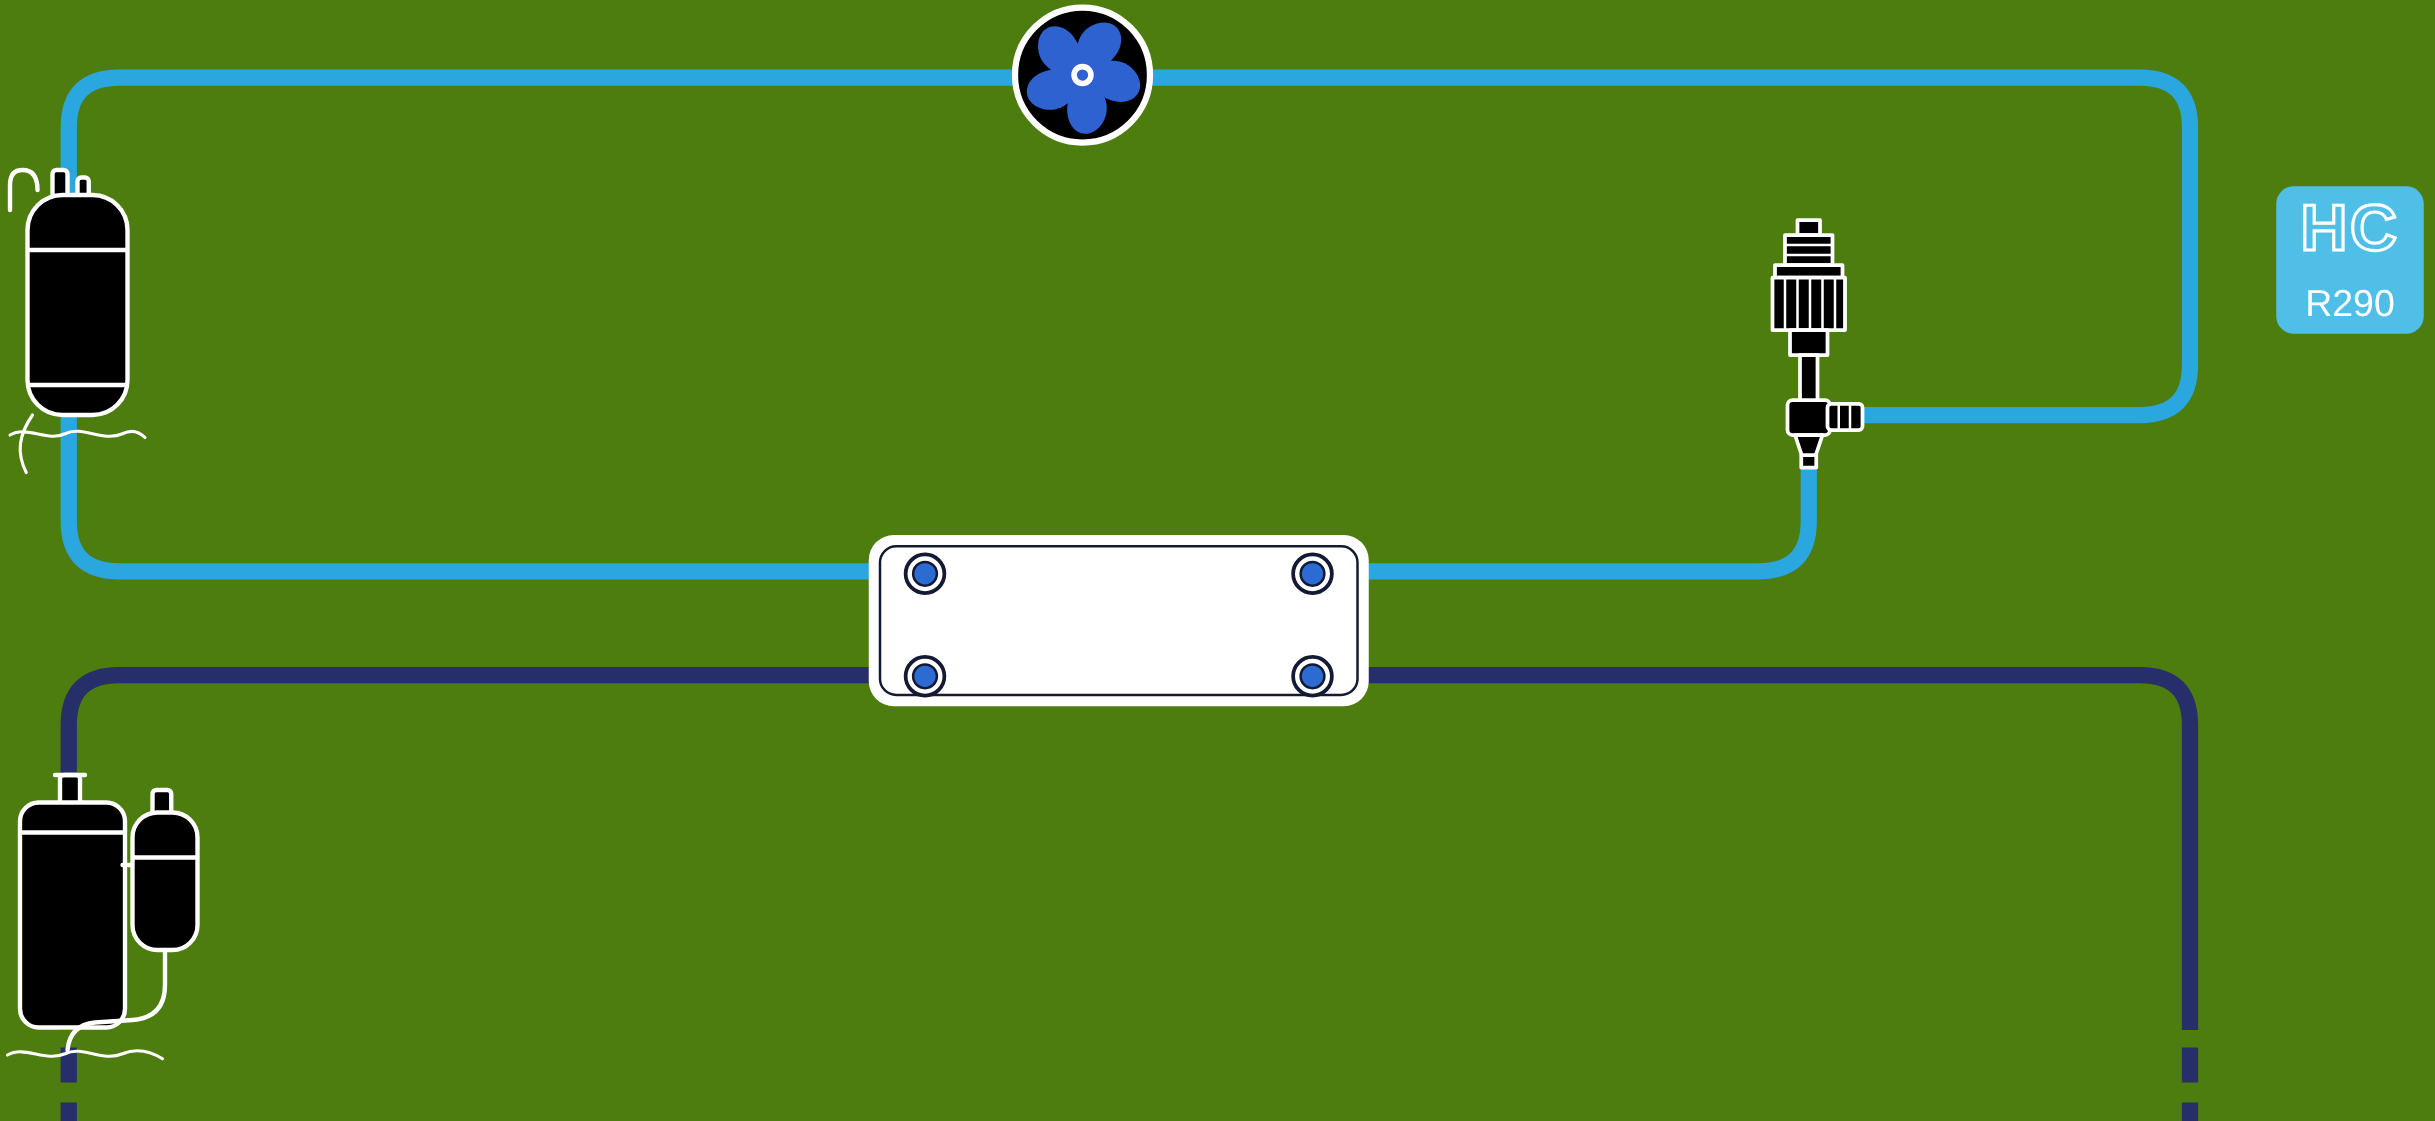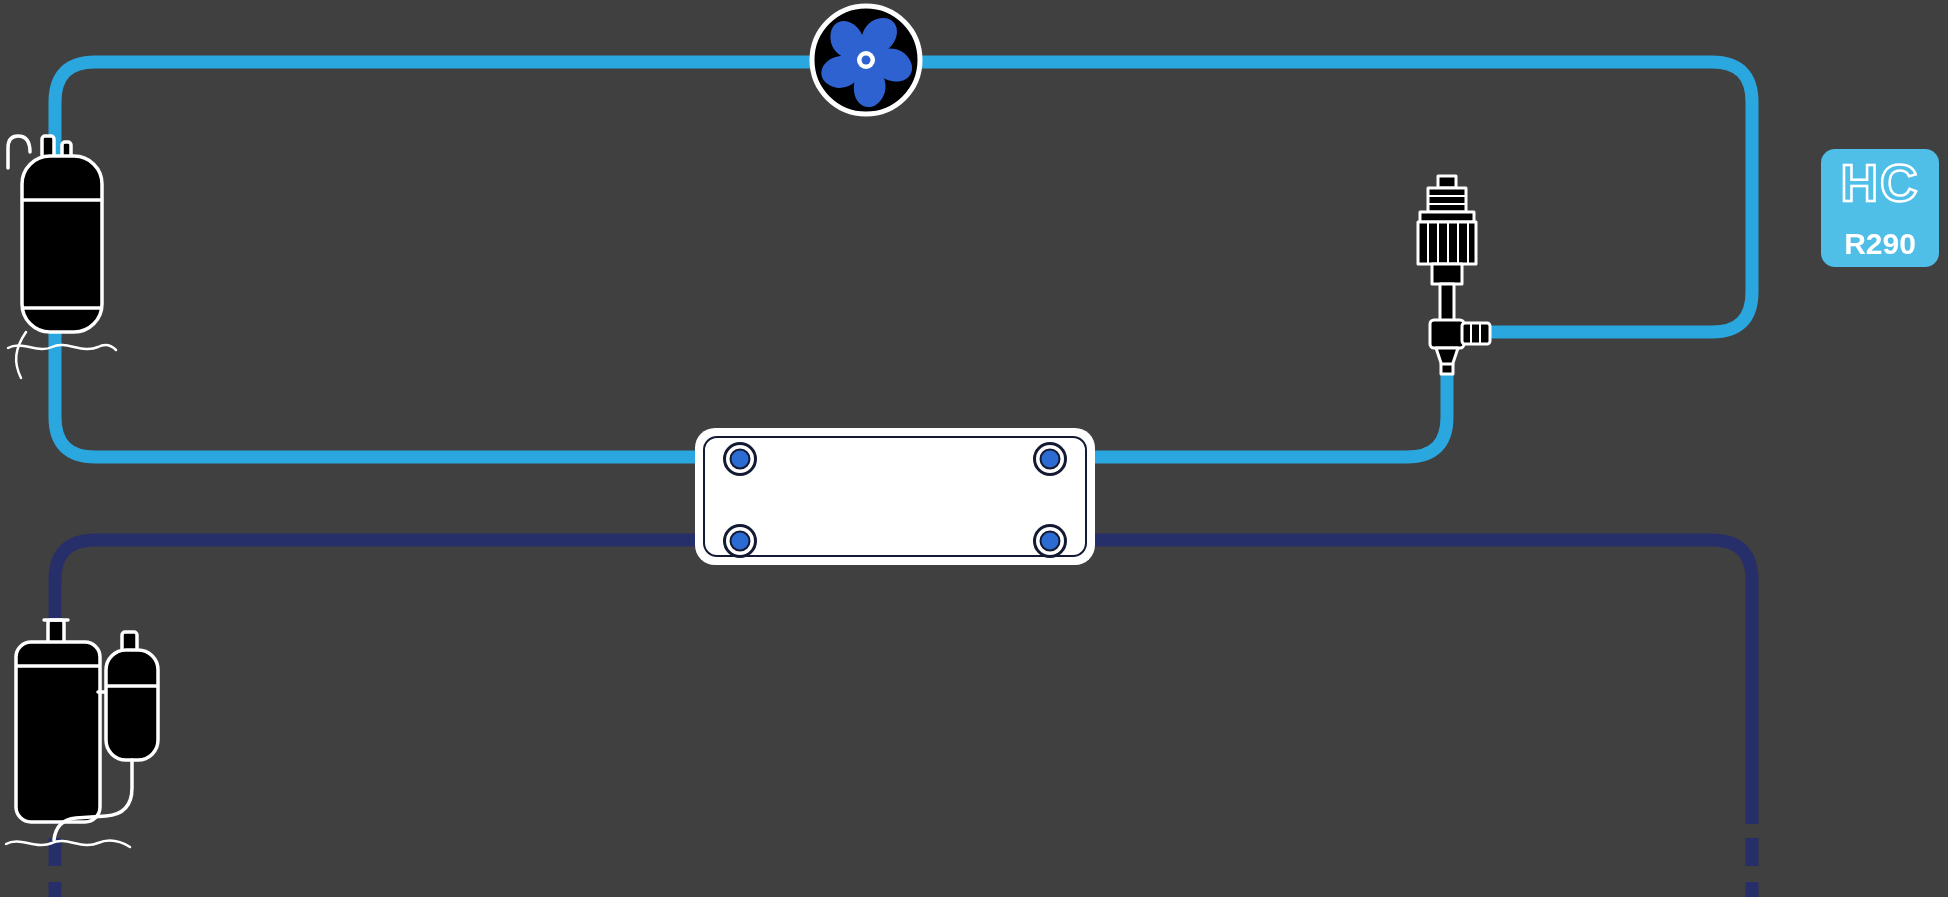--- a/index.html
+++ b/index.html
@@ -29,41 +29,41 @@
     font-weight: bold;
     font-size: 52px;
     line-height: 1;
     letter-spacing: 2px;
     color: #fff;
   }
   @supports ((-webkit-text-stroke: 2px #fff)) {
     .badge-main { color: transparent; -webkit-text-stroke: 2.5px #fff; }
   }
   .badge-sub {
-    font-weight: bold;
+    font-weight: normal;
     font-size: 30px;
     line-height: 1;
     margin-top: 20px;
     color: #fff;
   }
   .sub2 {
     display: inline-block;
     font-size: 26px;
     letter-spacing: 0;
     color: #fff;
     -webkit-text-stroke-width: 0;
     transform: translateY(9px);
     margin-left: 2px;
     opacity: .95;
   }
 </style>
 </head>
 <body>
 
-<div class="canvas" style="background-color: #404040;">
+<div class="canvas" style="background-color: #4d7c0f;">
 
   <svg width="1948" height="897" viewBox="0 0 1948 897">
 
     <path fill="none" stroke="#2BA7E0" stroke-width="13" d="M700 457 L95 457 Q55 457 55 417 L55 102 Q55 62 95 62 L1712 62 Q1752 62 1752 102 L1752 292 Q1752 332 1712 332 L1478 332"></path>
     <path fill="none" stroke="#2BA7E0" stroke-width="13" d="M1447 358 L1447 417 Q1447 457 1407 457 L1090 457"></path>
 
     <path fill="none" stroke="#272F6B" stroke-width="13" d="M710 540 L95 540 Q55 540 55 580 L55 824"></path>
     <path fill="none" stroke="#272F6B" stroke-width="13" d="M1080 540 L1712 540 Q1752 540 1752 580 L1752 824"></path>
     <path fill="none" stroke="#272F6B" stroke-width="13" stroke-dasharray="28 16" d="M55 838 L55 897"></path>
     <path fill="none" stroke="#272F6B" stroke-width="13" stroke-dasharray="28 16" d="M1752 838 L1752 897"></path>

